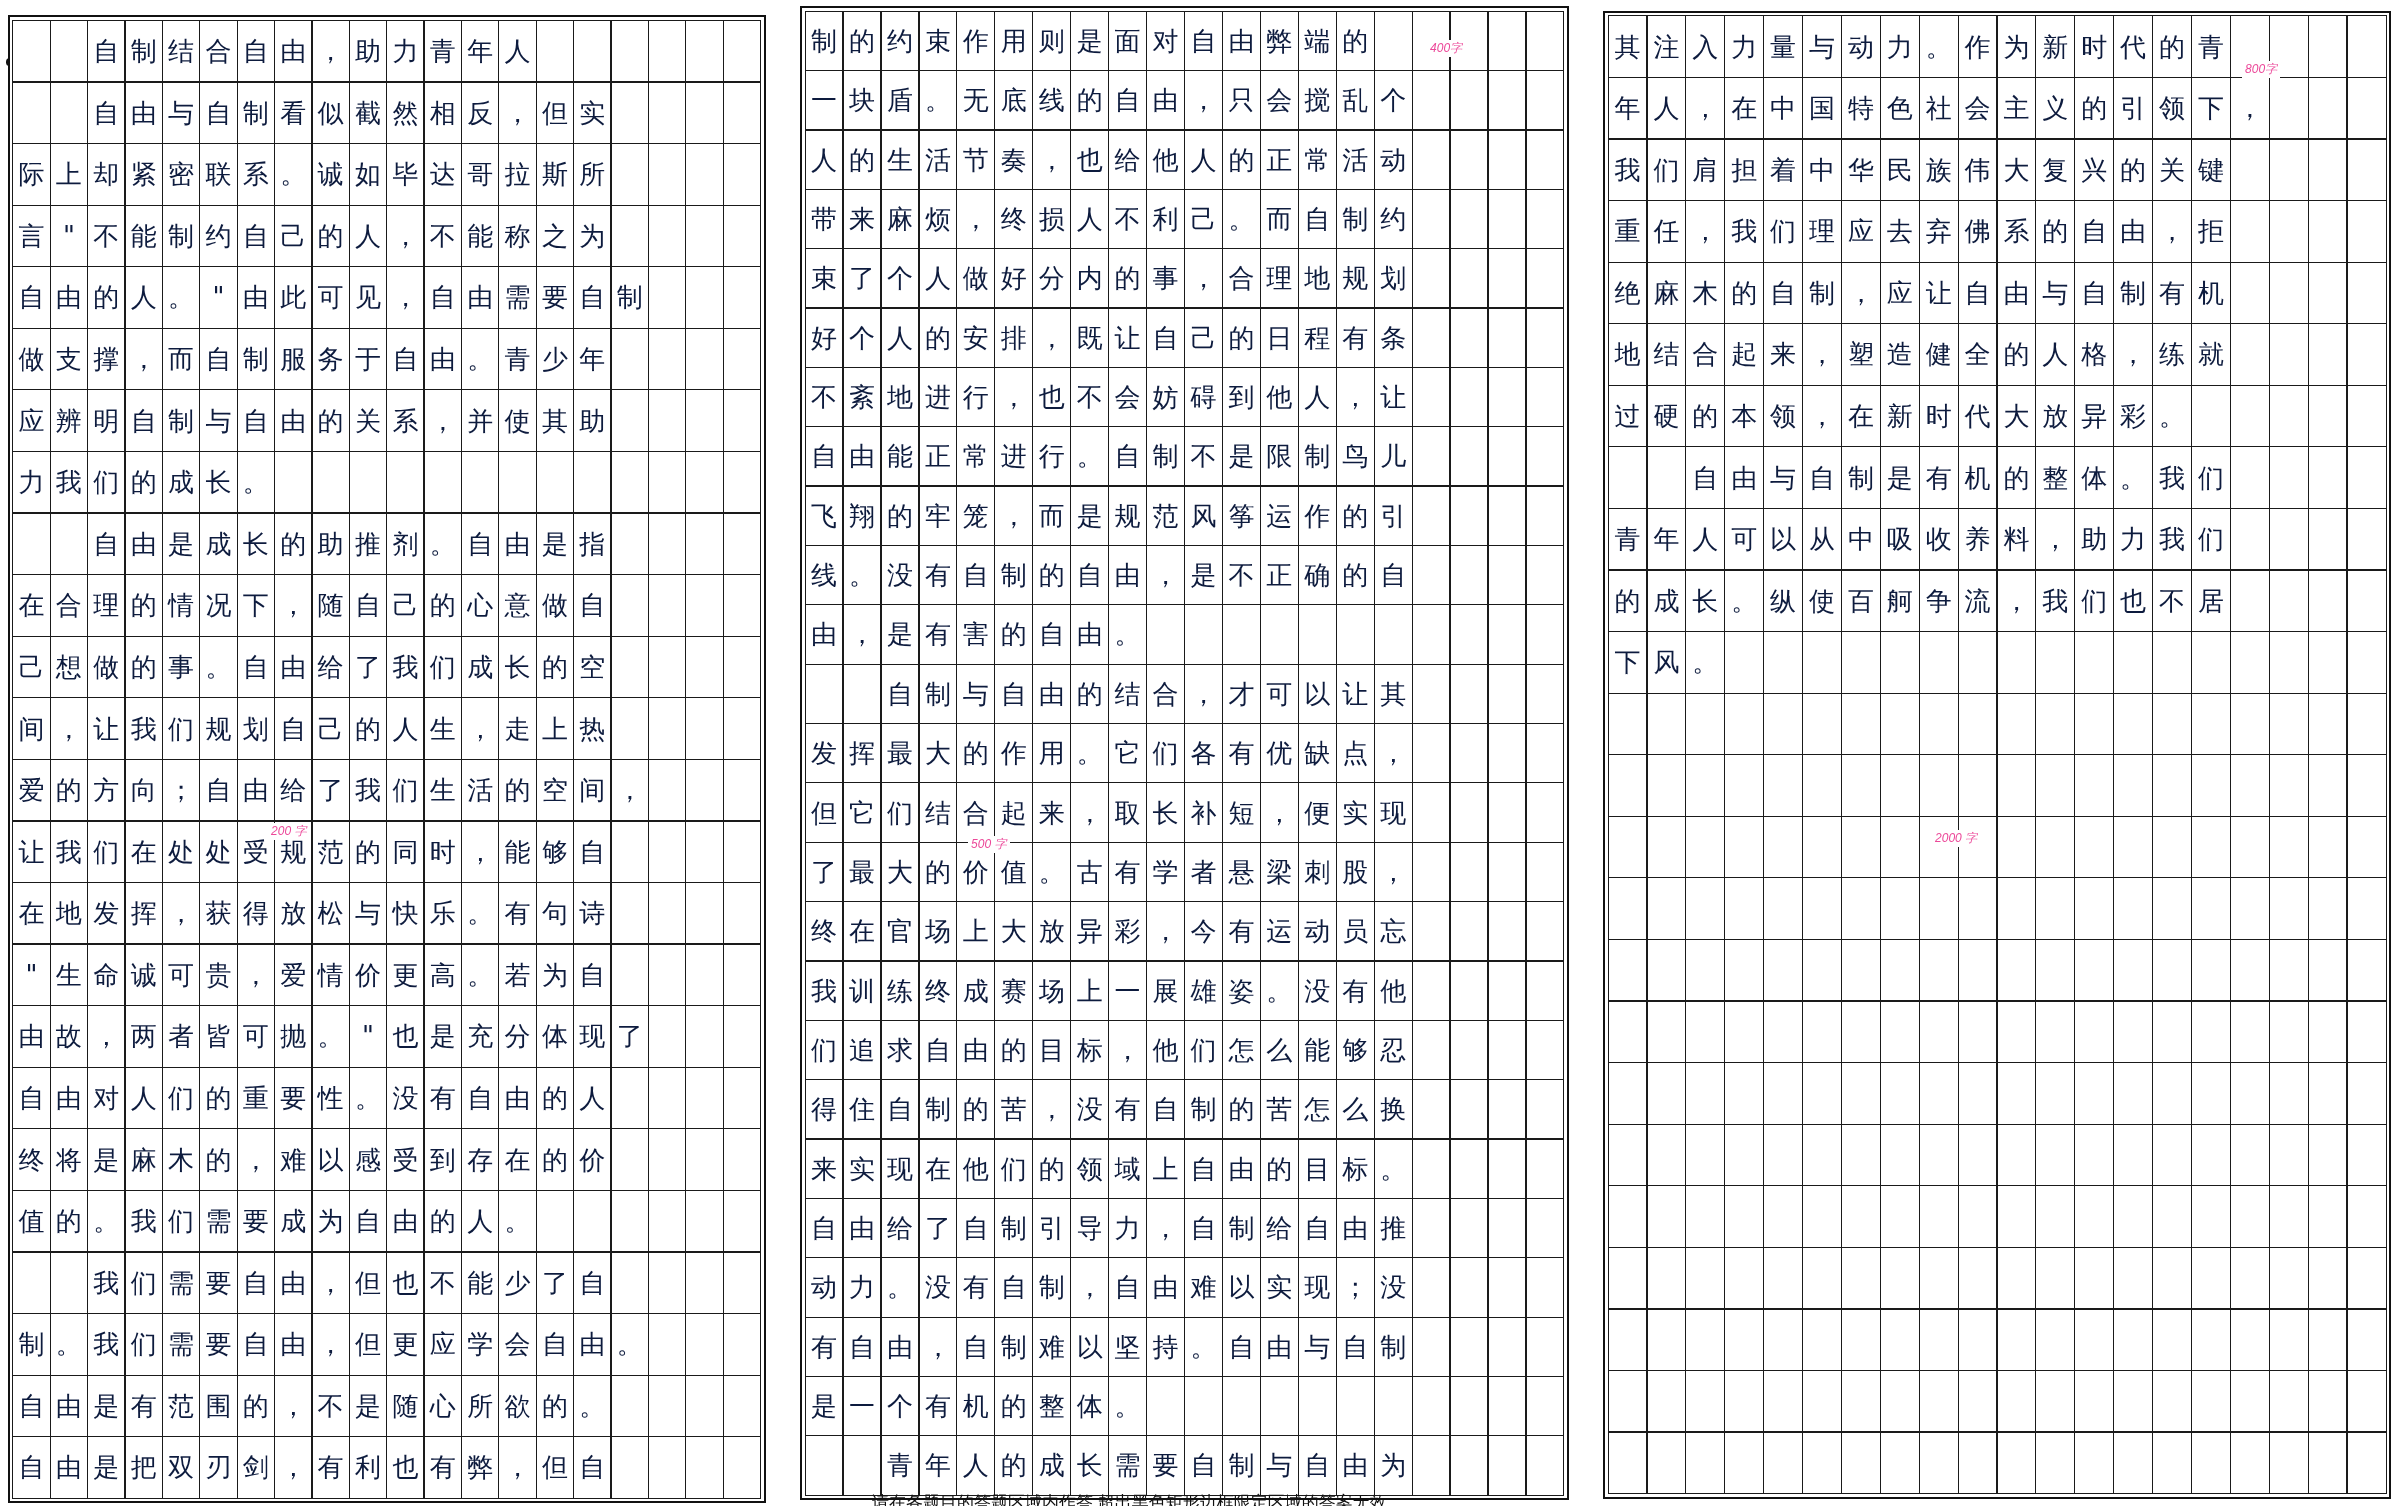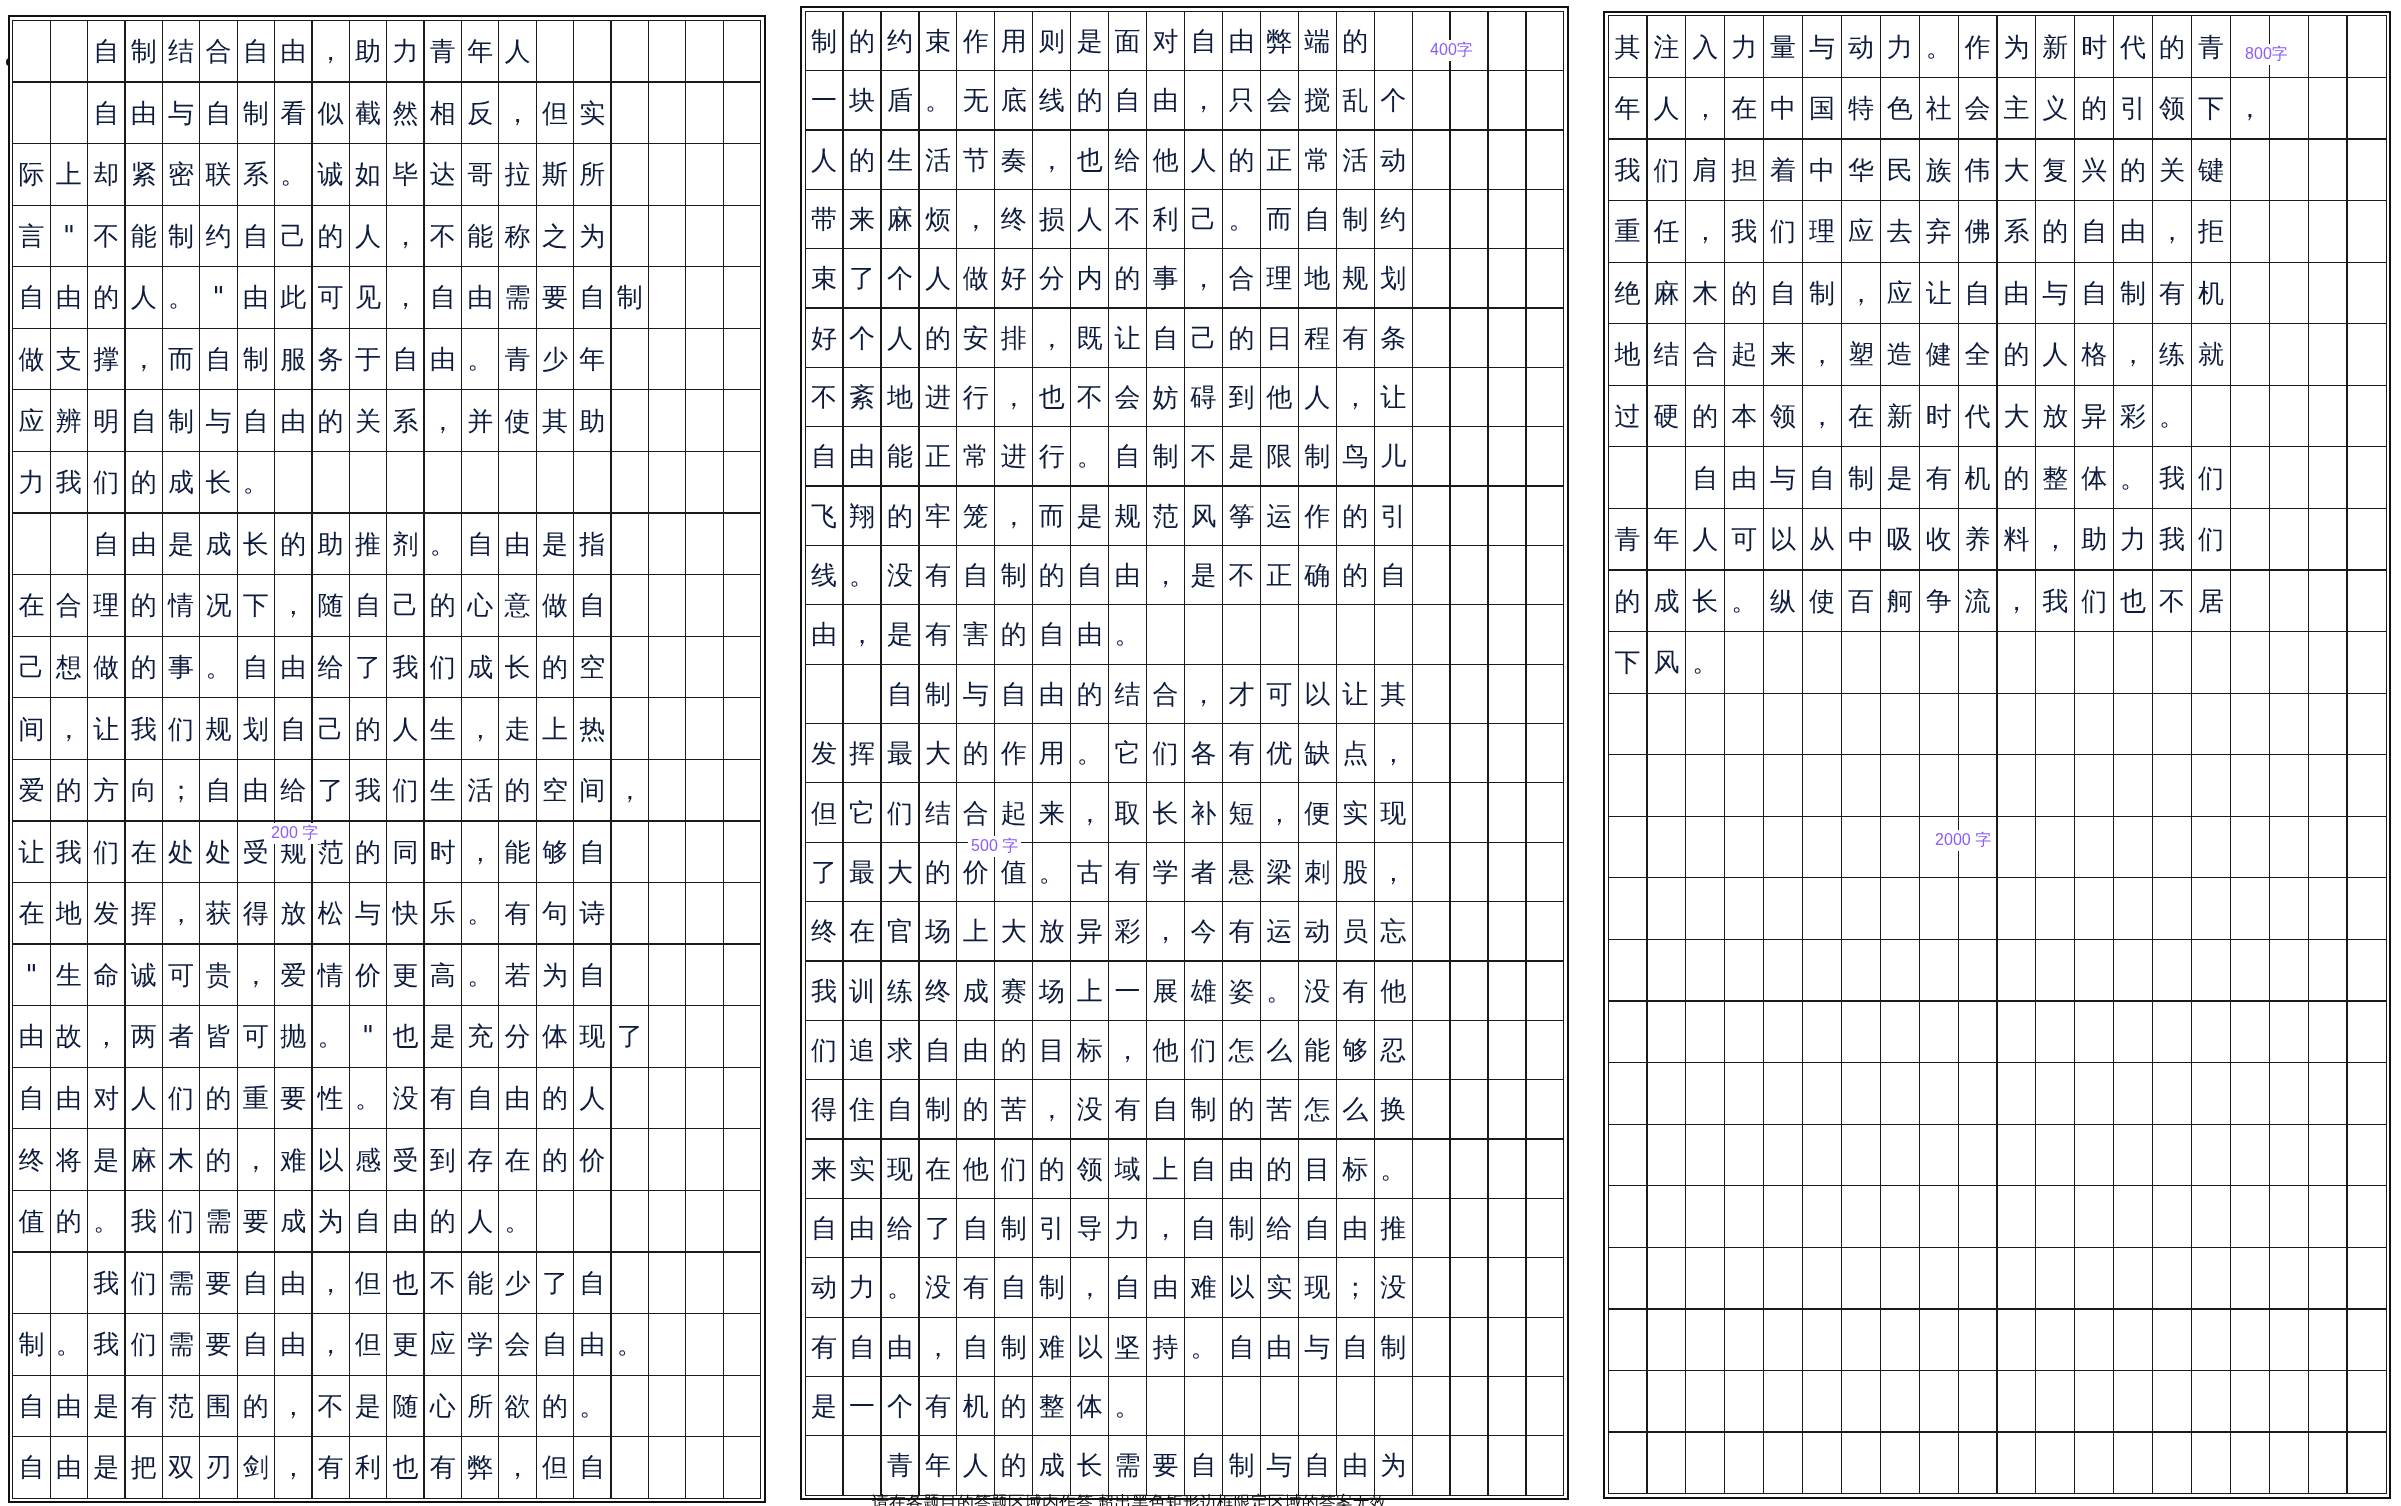--- a/index.html
+++ b/index.html
@@ -80,31 +80,32 @@
     transform: translate(-50%, -50%);
     font-family: "DejaVu Sans", sans-serif;
     font-size: 26px;
     line-height: 1;
     color: #0d1b3e;
     white-space: nowrap;
   }
   
   .count-marker {
     position: absolute;
-    font-size: 16px;
-    color: #8b5cf6;
+    font-size: 12px;
+    color: #ec4899;
     background: #fff;
     padding: 0 3.1px;
     white-space: nowrap;
     z-index: 5;
+    font-style: italic;
   }
   #mark-200  { left: 268px;  top: 823px; text-align: center; }
   #mark-400  { left: 1427px; top: 40px; }
   #mark-600  { left: 968px; top: 836px; }
-  #mark-800  { left: 2242px; top: 44px; }
+  #mark-800  { left: 2242px; top: 61px; }
   #mark-1000 { left: 1932px; top: 830px; }
 
   .footnote {
     position: absolute;
     left: 872px;
     top: 1491px;
     font-size: 17px;
     color: #111;
     white-space: nowrap;
     overflow: hidden;

